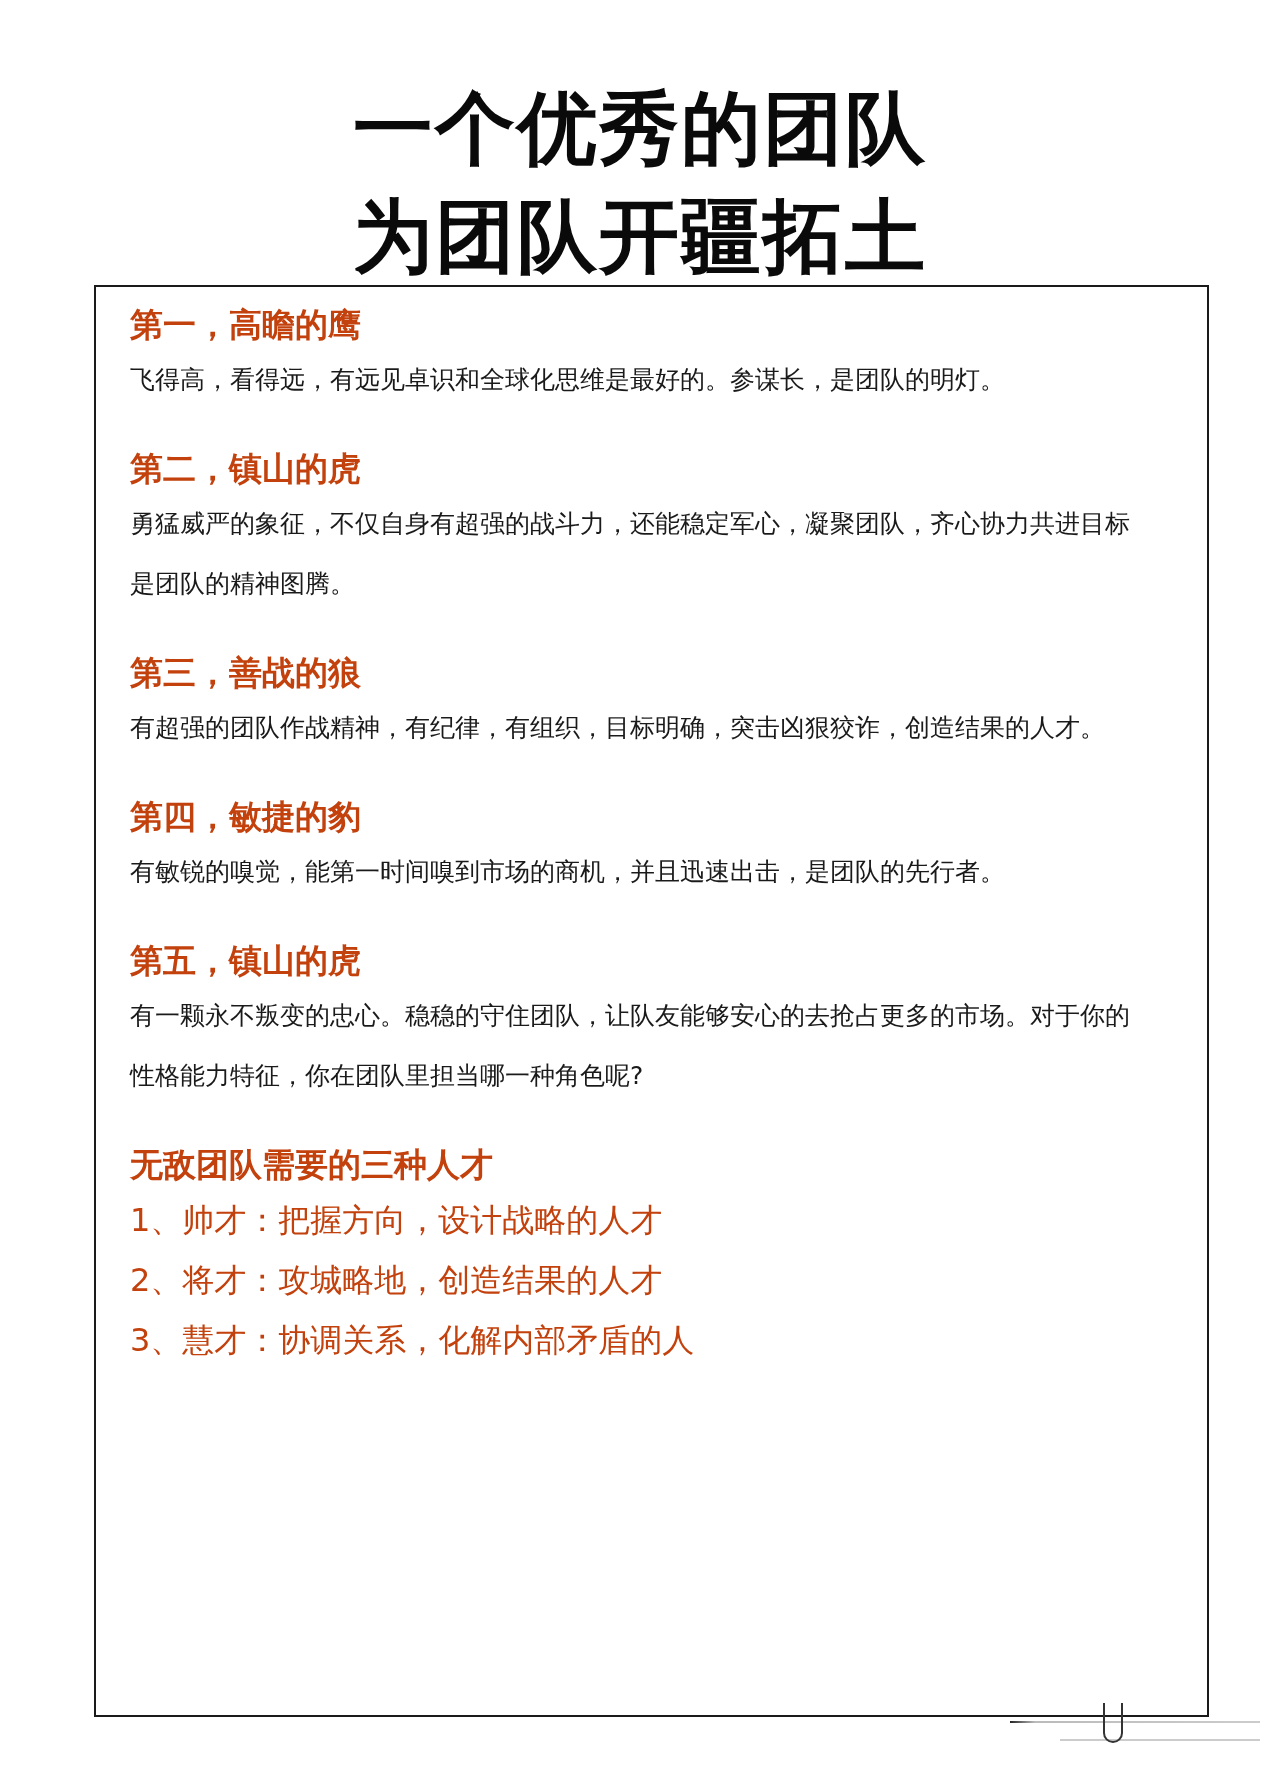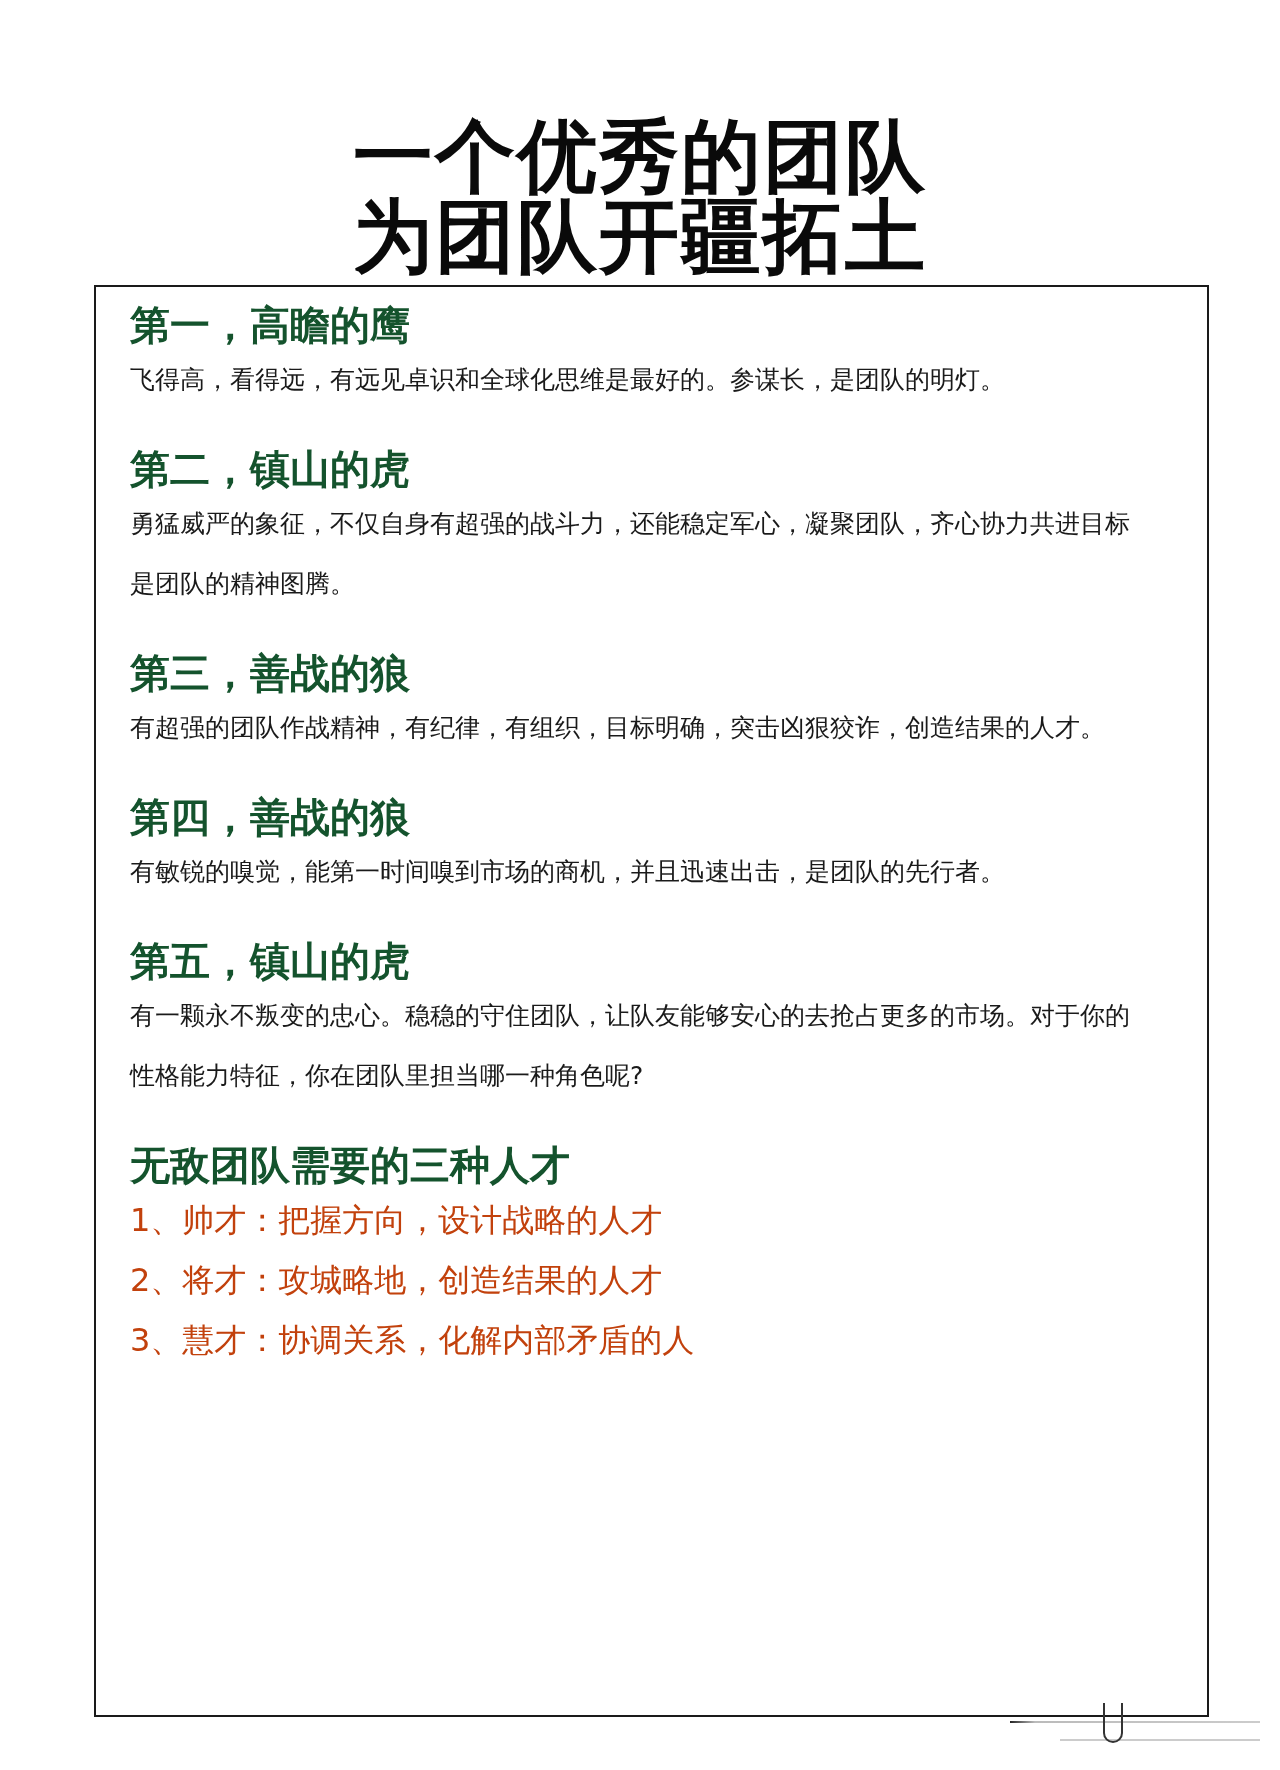--- a/index.html
+++ b/index.html
@@ -2,32 +2,32 @@
 <html><head>
   <meta charset="utf-8">
   <style>
     html, body { margin: 0; padding: 0; background: #ffffff; }
     body { width: 1280px; height: 1770px; position: relative; overflow: hidden; color: #111; }
     .title {
       position: absolute; left: 0; width: 1280px; text-align: center;
       font-family: "DejaVu Serif", "Liberation Serif", serif; font-weight: 900;
       font-size: 80px; line-height: 80px; color: #0a0a0a; letter-spacing: 2px;
     }
-    .title.l1 { top: 88px; margin-top: 28px; }
+    .title.l1 { top: 88px; }
     .title.l2 { top: 196px; }
     .box {
       position: absolute; left: 94px; top: 285px; width: 1115px; height: 1432px;
       border: 2px solid #1a1a1a; box-sizing: border-box;
     }
     .content {
       position: absolute; left: 130px; top: 300px; width: 1010px;
       font-family: "DejaVu Sans", "Liberation Sans", sans-serif;
     }
     .section { margin: 0 0 34px 0; }
-    .heading { font-size: 40px; font-weight: bold; line-height: 50px; height: 50px; color: #14532d; }
+    .heading { font-size: 33px; font-weight: bold; line-height: 50px; height: 50px; color: #c2410c; }
     .body-text { font-size: 25px; line-height: 60px; color: #1a1a1a; }
     .list-item { font-size: 32px; line-height: 60px; color: #c2410c; }
     .scroll-artifact {
       position: absolute; left: 1010px; top: 1705px; width: 240px; height: 30px;
     }
     .scroll-artifact .line1 { position:absolute; left:0; top:16px; width:250px; height:2px; background:linear-gradient(to right,#222 0%,#bbb 10%,#ccc 100%); }
     .scroll-artifact .line2 { position:absolute; left:50px; top:34px; width:200px; height:2px; background:#ccc; }
     .scroll-artifact .thumb { position:absolute; left:93px; top:-2px; width:20px; height:40px; border:2px solid #333; border-top:none; border-radius:0 0 10px 10px; box-sizing:border-box; }
   </style>
 </head>
@@ -45,21 +45,21 @@
   </div>
   <div class="section">
     <div class="heading">第二，镇山的虎</div>
     <div class="body-text">勇猛威严的象征，不仅自身有超强的战斗力，还能稳定军心，凝聚团队，齐心协力共进目标是团队的精神图腾。</div>
   </div>
   <div class="section">
     <div class="heading">第三，善战的狼</div>
     <div class="body-text">有超强的团队作战精神，有纪律，有组织，目标明确，突击凶狠狡诈，创造结果的人才。</div>
   </div>
   <div class="section">
-    <div class="heading">第四，善战的狼</div>
+    <div class="heading">第四，敏捷的豹</div>
     <div class="body-text">有敏锐的嗅觉，能第一时间嗅到市场的商机，并且迅速出击，是团队的先行者。</div>
   </div>
   <div class="section">
     <div class="heading">第五，镇山的虎</div>
     <div class="body-text">有一颗永不叛变的忠心。稳稳的守住团队，让队友能够安心的去抢占更多的市场。对于你的性格能力特征，你在团队里担当哪一种角色呢?</div>
   </div>
   <div class="section">
     <div class="heading">无敌团队需要的三种人才</div>
     <div class="list-item">1、帅才：把握方向，设计战略的人才</div>
     <div class="list-item">2、将才：攻城略地，创造结果的人才</div>

